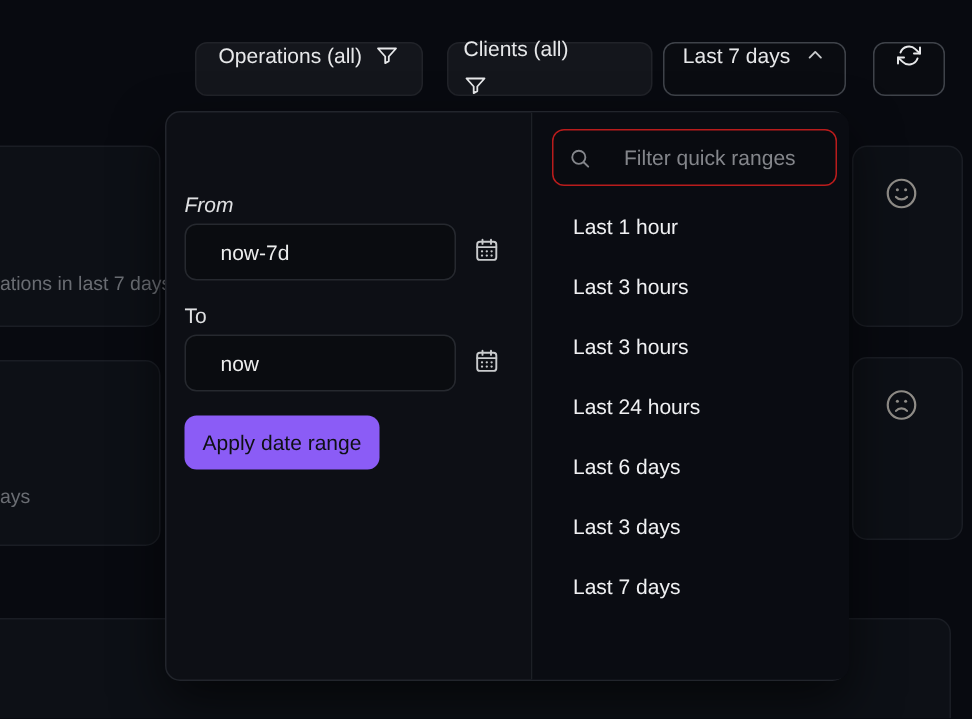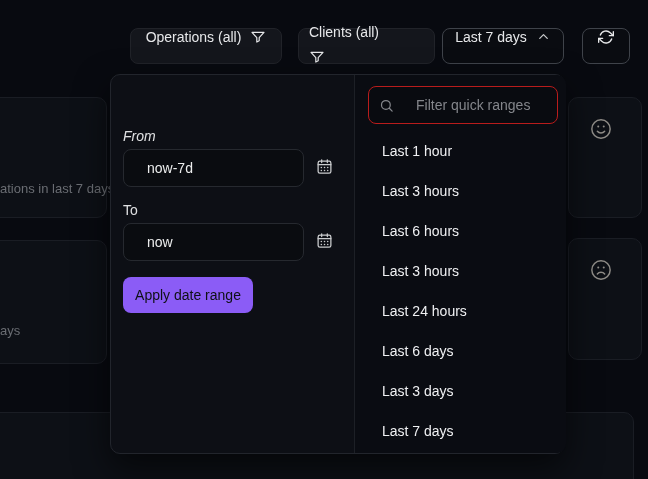--- a/index.html
+++ b/index.html
@@ -163,21 +163,20 @@
           <svg viewBox="0 0 24 24" width="15" height="15" fill="none" stroke="#84868b" stroke-width="2" stroke-linecap="round">
             <circle cx="11" cy="11" r="7"></circle>
               <line x1="16.5" y1="16.5" x2="21" y2="21"></line>
           </svg>
         </span>
         <input type="text" placeholder="Filter quick ranges" style="">
       </div>
       <div class="quick-list">
           <div class="quick-item">Last 1 hour</div>
           <div class="quick-item">Last 3 hours</div>
-          <div class="quick-item">Last 6 hours</div>
           <div class="quick-item">Last 3 hours</div>
           <div class="quick-item">Last 24 hours</div>
           <div class="quick-item">Last 6 days</div>
           <div class="quick-item">Last 3 days</div>
           <div class="quick-item">Last 7 days</div>
         </div>
     </div>
   </div>
 
 </div>

